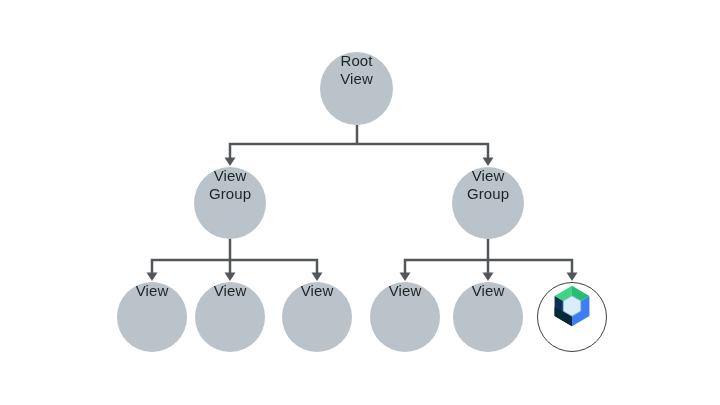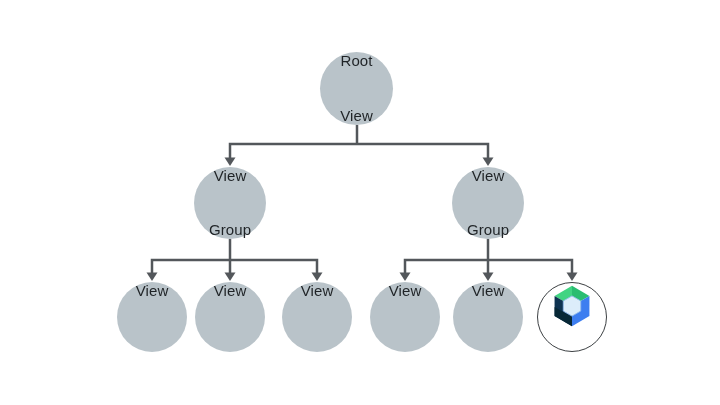--- a/index.html
+++ b/index.html
@@ -39,21 +39,21 @@
     fill: var(--line);
     stroke: none;
   }
   .node {
     position: absolute;
     background: var(--node-fill);
     border-radius: 50%;
     display: flex;
     flex-direction: column;
     align-items: center;
-    justify-content: space-between;
+    justify-content: flex-start;
     text-align: center;
     color: var(--text);
     font-size: 15px;
     line-height: 18px;
     letter-spacing: 0.1px;
     box-sizing: border-box;
   }
   .node-root  { left: 320px; top: 52px;  width: 73px; height: 73px; }
   .node-group { width: 72px; height: 72px; top: 167px; }
   .node-group.left  { left: 194px; }

